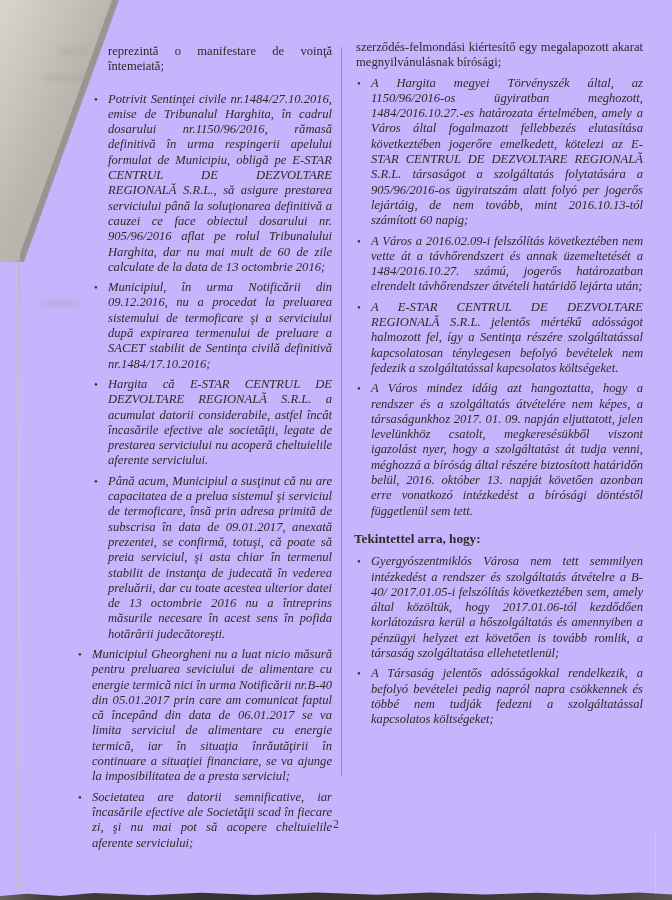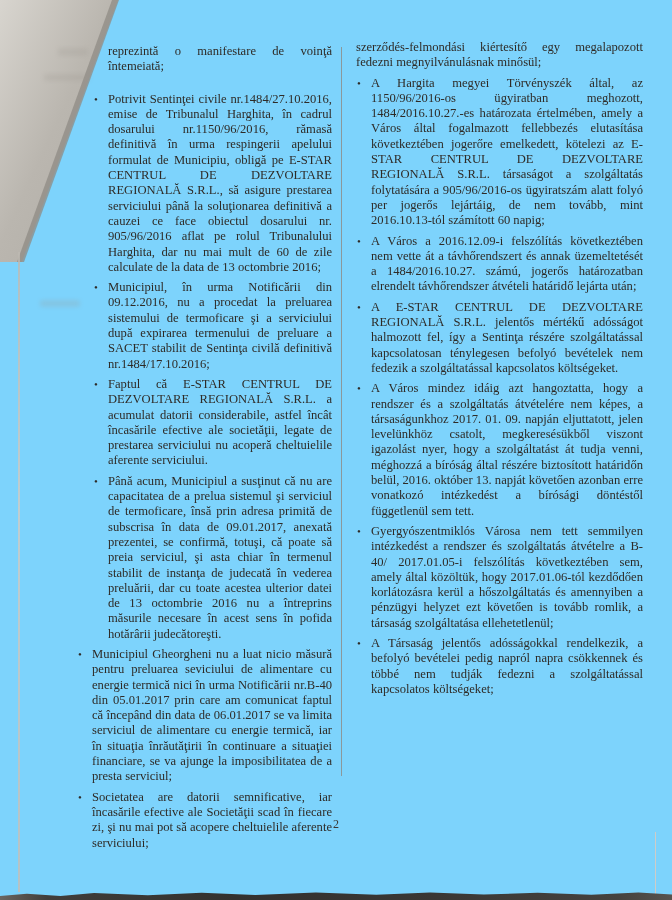--- a/index.html
+++ b/index.html
@@ -1,20 +1,20 @@
 <!DOCTYPE html>
 <html><head>
 <meta charset="utf-8">
 <style>
   html,body{margin:0;padding:0;}
   body{width:672px;height:900px;background:#e9e7e3;overflow:hidden;}
   .scan{
     position:relative;width:672px;height:900px;overflow:hidden;
     background:linear-gradient(90deg,#efedе9 0%, #fbfaf8 4%, #fdfcfa 50%, #fbfaf7 97%, #f3f1ee 100%);
-    background-color:#7dd3fc;
+    background-color:#c4b5fd;
     font-family:"Liberation Serif","DejaVu Serif",serif;
     color:#2e2b27;
   }
   
   .fold{
     position:absolute;top:0;left:0;width:132px;height:262px;
     background:linear-gradient(115deg,#d8d5cf 0%,#bab6af 45%,#aeaaa3 100%);
     clip-path:polygon(0 0,118px 0,22px 100%,0 100%);
   }
   .fold-edge{
@@ -46,21 +46,21 @@
   .g2x{left:44px;top:74px;width:46px;height:7px;}
   .g3x{left:40px;top:300px;width:40px;height:7px;}
   
   .col{position:absolute;font-size:12.6px;line-height:15.3px;text-align:justify;}
   .col-left{left:94px;top:44px;width:238px;}
   .col-right{left:354px;top:40px;width:289px;}
   .intro{margin:0 0 17px 14px;}
   .col-right .intro{margin:0 0 5px 2px;}
   .li{display:flex;margin:0 0 5px 0;}
   .li .marker{flex:0 0 14px;text-align:left;font-size:11px;line-height:15.3px;}
-  .li .li-text{flex:1;}
+  .li .li-text{flex:1;font-style:italic;}
   .col-left .li.g2{margin-left:-16px;}
   .col-right .li{padding-left:3px;}
   .heading{
     font-weight:bold;font-size:13.2px;margin:12px 0 8px 0;text-align:left;
   }
   .col-left .heading{margin-left:-34px;letter-spacing:.2px;}
   .page-number{
     position:absolute;left:326px;top:817px;width:20px;text-align:center;
     font-size:12px;color:#3a3733;
   }
@@ -85,58 +85,59 @@
     <div class="li">
       <span class="marker">•</span>
       <span class="li-text">Potrivit Sentinţei civile nr.1484/27.10.2016, emise de Tribunalul Harghita, în cadrul dosarului nr.1150/96/2016, rămasă definitivă în urma respingerii apelului formulat de Municipiu, obligă pe E-STAR CENTRUL DE DEZVOLTARE REGIONALĂ S.R.L., să asigure prestarea serviciului până la soluţionarea definitivă a cauzei ce face obiectul dosarului nr. 905/96/2016 aflat pe rolul Tribunalului Harghita, dar nu mai mult de 60 de zile calculate de la data de 13 octombrie 2016;</span>
     </div>
     <div class="li">
       <span class="marker">•</span>
       <span class="li-text">Municipiul, în urma Notificării din 09.12.2016, nu a procedat la preluarea sistemului de termoficare şi a serviciului după expirarea termenului de preluare a SACET stabilit de Sentinţa civilă definitivă nr.1484/17.10.2016;</span>
     </div>
     <div class="li">
       <span class="marker">•</span>
-      <span class="li-text">Faptul că E-STAR CENTRUL DE DEZVOLTARE REGIONALĂ S.R.L. a acumulat datorii considerabile, astfel încât încasările efective ale societăţii, legate de prestarea serviciului nu acoperă cheltuielile aferente serviciului.</span>
+      <span class="li-text">Hargita că E-STAR CENTRUL DE DEZVOLTARE REGIONALĂ S.R.L. a acumulat datorii considerabile, astfel încât încasările efective ale societăţii, legate de prestarea serviciului nu acoperă cheltuielile aferente serviciului.</span>
     </div>
     <div class="li">
       <span class="marker">•</span>
       <span class="li-text">Până acum, Municipiul a susţinut că nu are capacitatea de a prelua sistemul şi serviciul de termoficare, însă prin adresa primită de subscrisa în data de 09.01.2017, anexată prezentei, se confirmă, totuşi, că poate să preia serviciul, şi asta chiar în termenul stabilit de instanţa de judecată în vederea preluării, dar cu toate acestea ulterior datei de 13 octombrie 2016 nu a întreprins măsurile necesare în acest sens în pofida hotărârii judecătoreşti.</span>
     </div>
 
 
     <div class="li g2">
       <span class="marker">•</span>
       <span class="li-text">Municipiul Gheorgheni nu a luat nicio măsură pentru preluarea seviciului de alimentare cu energie termică nici în urma Notificării nr.B-40 din 05.01.2017 prin care am comunicat faptul că începând din data de 06.01.2017 se va limita serviciul de alimentare cu energie termică, iar în situaţia înrăutăţirii în continuare a situaţiei financiare, se va ajunge la imposibilitatea de a presta serviciul;</span>
     </div>
     <div class="li g2">
       <span class="marker">•</span>
       <span class="li-text">Societatea are datorii semnificative, iar încasările efective ale Societăţii scad în fiecare zi, şi nu mai pot să acopere cheltuielile aferente serviciului;</span>
     </div>
   </div>
 
   <div class="col col-right">
-    <p class="intro">szerződés-felmondási kiértesítő egy megalapozott fedezni megnyilvánulásnak minősül;</p>
+    <p class="intro">szerződés-felmondási kiértesítő egy megalapozott akarat megnyilvánulásnak bírósági;</p>
 
     <div class="li">
       <span class="marker">•</span>
       <span class="li-text">A Hargita megyei Törvényszék által, az 1150/96/2016-os ügyiratban meghozott, 1484/2016.10.27.-es határozata értelmében, amely a Város által fogalmazott fellebbezés elutasítása következtében jogerőre emelkedett, kötelezi az E-STAR CENTRUL DE DEZVOLTARE REGIONALĂ S.R.L. társaságot a szolgáltatás folytatására a 905/96/2016-os ügyiratszám alatt folyó per jogerős lejártáig, de nem tovább, mint 2016.10.13-tól számított 60 napig;</span>
     </div>
     <div class="li">
       <span class="marker">•</span>
-      <span class="li-text">A Város a 2016.12.09-i felszólítás következtében nem vette át a távhőrendszert és annak üzemeltetését a 1484/2016.10.27. számú, jogerős határozatban elrendelt távhőrendszer átvételi határidő lejárta után;</span>
+      <span class="li-text">A Város a 2016.02.09-i felszólítás következtében nem vette át a távhőrendszert és annak üzemeltetését a 1484/2016.10.27. számú, jogerős határozatban elrendelt távhőrendszer átvételi határidő lejárta után;</span>
     </div>
     <div class="li">
       <span class="marker">•</span>
       <span class="li-text">A E-STAR CENTRUL DE DEZVOLTARE REGIONALĂ S.R.L. jelentős mértékű adósságot halmozott fel, így a Sentinţa részére szolgáltatással kapcsolatosan ténylegesen befolyó bevételek nem fedezik a szolgáltatással kapcsolatos költségeket.</span>
     </div>
     <div class="li">
       <span class="marker">•</span>
       <span class="li-text">A Város mindez idáig azt hangoztatta, hogy a rendszer és a szolgáltatás átvételére nem képes, a társaságunkhoz 2017. 01. 09. napján eljuttatott, jelen levelünkhöz csatolt, megkeresésükből viszont igazolást nyer, hogy a szolgáltatást át tudja venni, méghozzá a bíróság által részére biztosított határidőn belül, 2016. október 13. napját követően azonban erre vonatkozó intézkedést a bírósági döntéstől függetlenül sem tett.</span>
     </div>
 
+    <h3 class="heading">Tekintettel arra, hogy:</h3>
 
     <div class="li">
       <span class="marker">•</span>
       <span class="li-text">Gyergyószentmiklós Városa nem tett semmilyen intézkedést a rendszer és szolgáltatás átvételre a B-40/ 2017.01.05-i felszólítás következtében sem, amely által közöltük, hogy 2017.01.06-tól kezdődően korlátozásra kerül a hőszolgáltatás és amennyiben a pénzügyi helyzet ezt követően is tovább romlik, a társaság szolgáltatása ellehetetlenül;</span>
     </div>
     <div class="li">
       <span class="marker">•</span>
       <span class="li-text">A Társaság jelentős adósságokkal rendelkezik, a befolyó bevételei pedig napról napra csökkennek és többé nem tudják fedezni a szolgáltatással kapcsolatos költségeket;</span>
     </div>
   </div>

